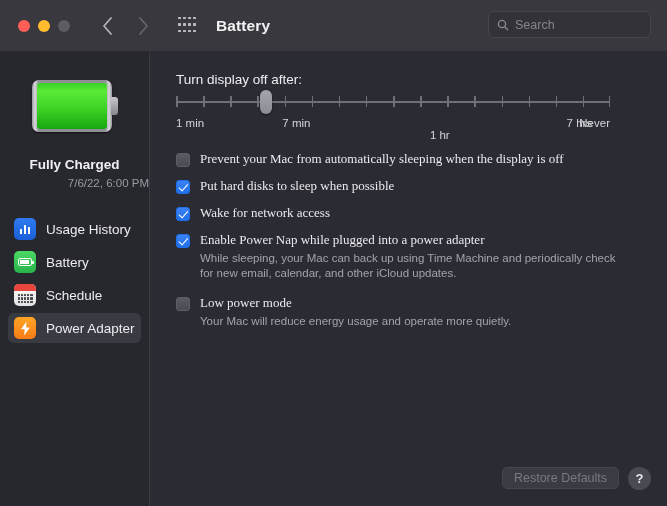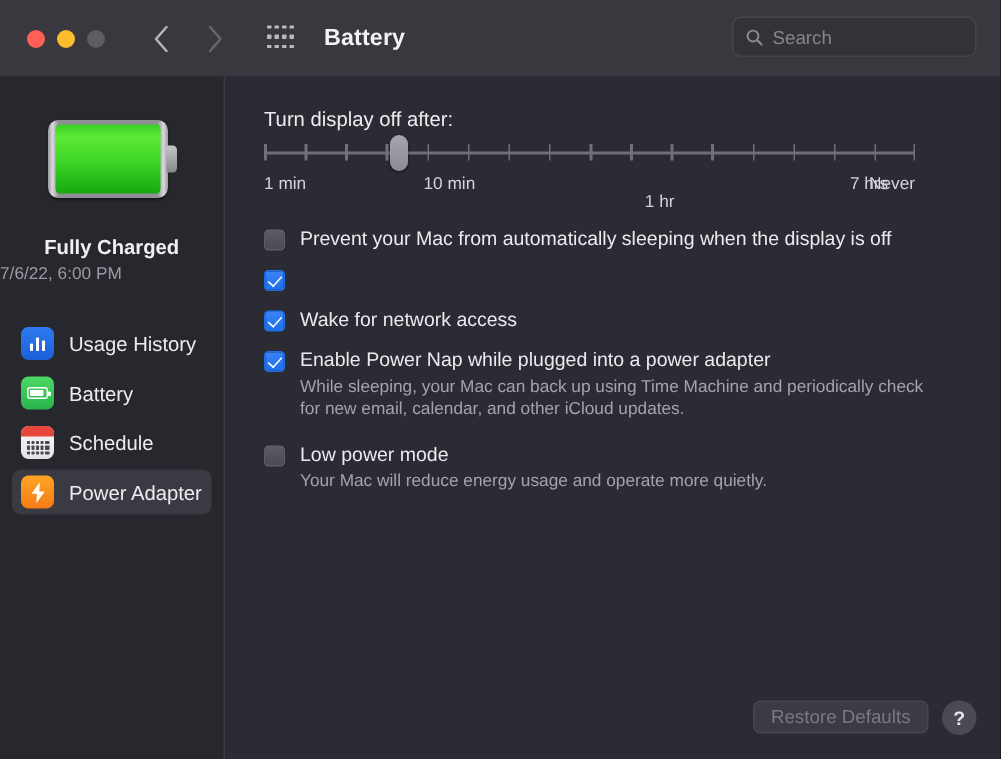--- a/index.html
+++ b/index.html
@@ -112,21 +112,21 @@
     border-radius: 0 3px 3px 0;
     background: linear-gradient(to bottom, #c6c6cb, #86868c);
   }
 
   .batt-status {
     text-align: center;
     font-size: 13.5px; font-weight: bold; color: #f0f0f3;
     margin-top: -4px;
   }
   .batt-time {
-    text-align: left;
+    text-align: right;
     font-size: 11.5px; color: #9a9aa3;
     margin-top: 5px;
   }
 
   .navlist { margin-top: 25px; padding: 0 8px; }
   .navitem {
     display: flex; align-items: center;
     height: 30px;
     border-radius: 6px;
     padding-left: 6px;
@@ -211,21 +211,21 @@
   }
   .ticklabels { position: relative; height: 16px; margin-top: 8px; }
   .ticklabels span {
     position: absolute; top: 0;
     font-size: 11.5px; color: #d4d4da;
     white-space: nowrap;
   }
 
   
   .options { position: absolute; left: 25px; top: 100px; width: 470px; }
-  .optrow { display: flex; align-items: flex-end; margin-bottom: 0; }
+  .optrow { display: flex; align-items: flex-end; margin-bottom: 0; font-family: Liberation Serif, serif; }
   .cbox {
     flex: 0 0 auto;
     width: 14px; height: 14px;
     border-radius: 3px;
     margin-top: 2px;
     position: relative;
   }
   .cbox.off {
     background: linear-gradient(to bottom, #5b5b64, #4a4a53);
     border: 1px solid #5e5e67;
@@ -418,35 +418,36 @@
           <div class="tick" style="left: 62.5%;"></div>
           <div class="tick" style="left: 68.75%;"></div>
           <div class="tick" style="left: 75%;"></div>
           <div class="tick" style="left: 81.25%;"></div>
           <div class="tick" style="left: 87.5%;"></div>
           <div class="tick" style="left: 93.75%;"></div>
           <div class="tick" style="left: 100%; margin-left: -1.5px;"></div>
         </div>
       <div class="ticklabels" id="tick-labels">
           <span style="left: 0%;">1 min</span>
-          <span style="left: 24.5%;">10 min</span>
+          <span style="left: 24.5%;">7 min</span>
           <span style="left: 58.5%; margin-top: 12px;">1 hr</span>
           <span style="left: 90%;">7 hrs</span>
           <span style="right: 0px; left: auto;">Never</span>
         </div>
     </div>
 
     <div class="options" id="options-list">
         <div class="optrow">
           <div class="cbox off"></div>
           <div class="optlabel">Prevent your Mac from automatically sleeping when the display is off</div>
         </div>
         <div class="spacer-sm"></div>
         <div class="optrow">
           <div class="cbox on"></div>
+          <div class="optlabel">Put hard disks to sleep when possible</div>
         </div>
         <div class="spacer-sm"></div>
         <div class="optrow">
           <div class="cbox on"></div>
           <div class="optlabel">Wake for network access</div>
         </div>
         <div class="spacer-sm"></div>
         <div class="optrow">
           <div class="cbox on"></div>
           <div class="optlabel">Enable Power Nap while plugged into a power adapter</div>

